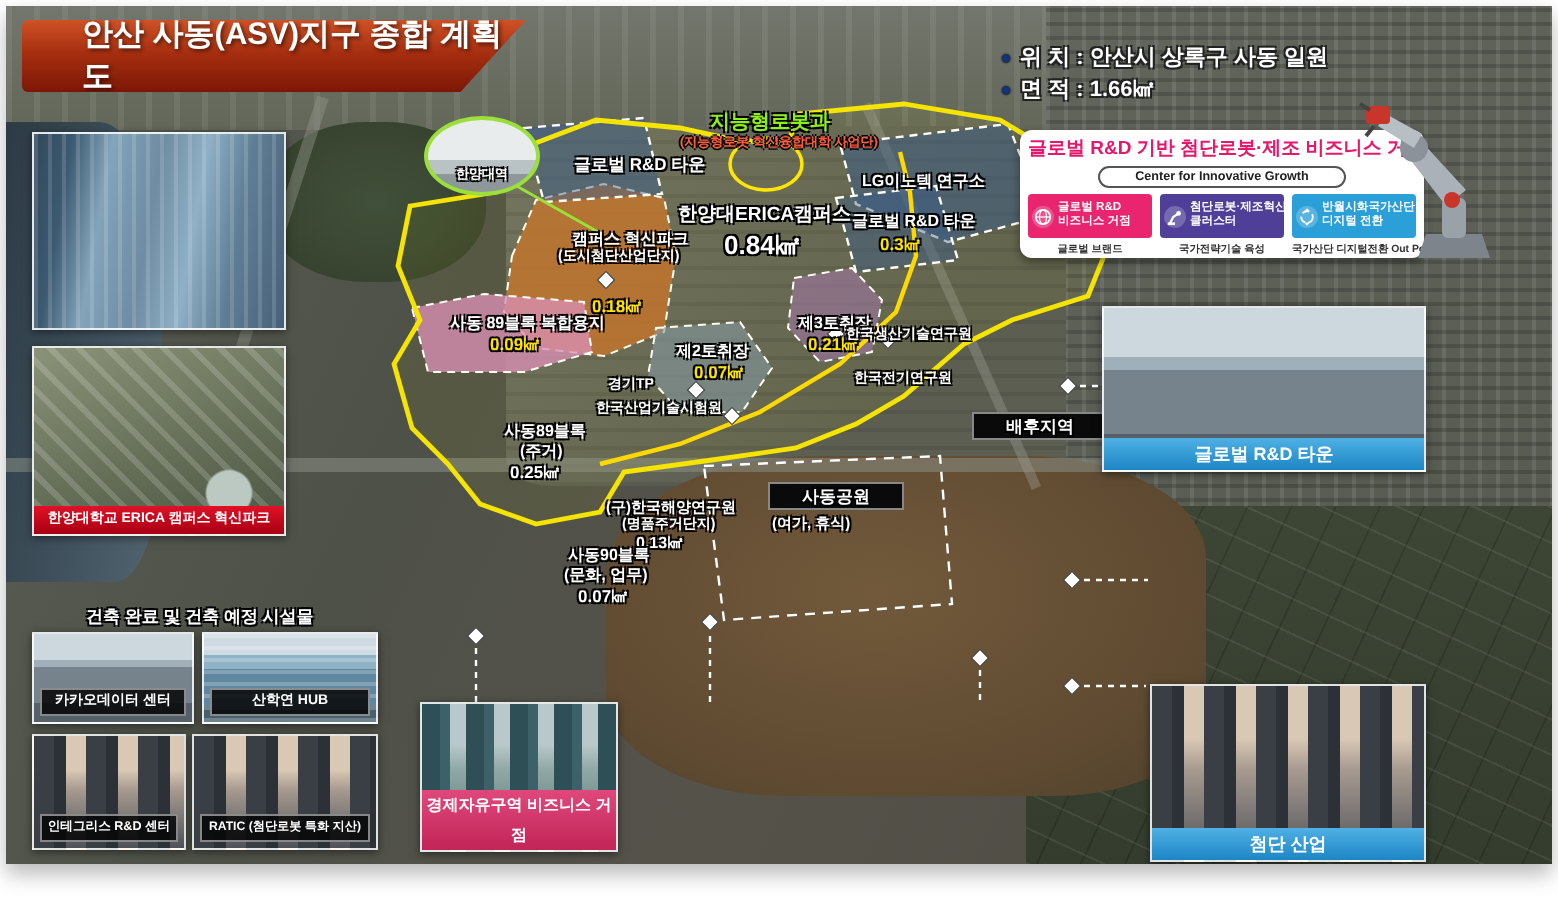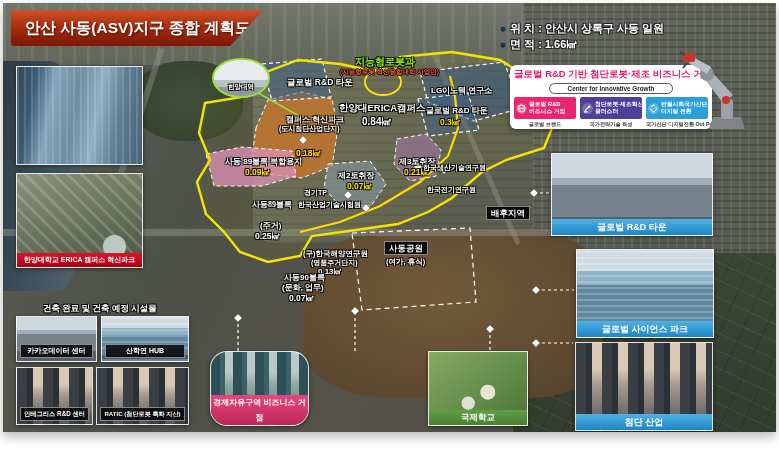--- a/index.html
+++ b/index.html
@@ -29,26 +29,26 @@
   .road-h{left:0;top:226px;width:560px;height:7px;background:#8b8e85;opacity:.55;}
   .road-d1{left:120px;top:40px;width:6px;height:230px;background:#90938a;opacity:.45;transform:rotate(18deg);}
   .road-d2{left:470px;top:40px;width:5px;height:210px;background:#9a9c92;opacity:.4;transform:rotate(-24deg);}
   svg.overlay{position:absolute;left:0;top:0;z-index:3;}
 
   .mlabel{position:absolute;z-index:4;color:#fff;font-weight:bold;font-size:8px;line-height:1.1;white-space:nowrap;
      text-shadow:-1px -1px 0 #000,1px -1px 0 #000,-1px 1px 0 #000,1px 1px 0 #000;}
   .yellow{color:#ffe400;}
   .greenlbl{color:#8ef01a;font-size:10px;}
   .redlbl{color:#ff5a3c;font-size:6.5px;text-shadow:-1px 0 0 #000,1px 0 0 #000,0 -1px 0 #000,0 1px 0 #000;}
-  .chip{background:#0a0a0a;border:1px solid #888;padding:0 4px;line-height:12px;height:14px;}
+  .chip{background:#0a0a0a;border:1px solid #888;padding:0 16px;line-height:12px;height:14px;}
 
   .title-banner{position:absolute;left:8px;top:7px;z-index:6;width:252px;height:36px;
      background:linear-gradient(180deg,#cf5226 0%,#a72f10 45%,#7c1705 100%);
      clip-path:polygon(0 0,100% 0,87% 100%,0 100%);
-     display:flex;align-items:center;padding-left:14px;
+     display:flex;align-items:center;padding-left:30px;
      color:#fff;font-weight:bold;font-size:15.5px;text-shadow:1px 1px 2px rgba(0,0,0,.6);
      border-radius:3px 0 0 3px;}
   .meta{position:absolute;z-index:6;color:#fff;font-weight:bold;font-size:11px;white-space:nowrap;
      text-shadow:-1px -1px 0 #222,1px -1px 0 #222,-1px 1px 0 #222,1px 1px 0 #222;}
   .meta .dot{color:#16336e;text-shadow:0 0 1px #000;margin-right:4px;font-size:10px;}
 
   .infobox{position:absolute;left:507px;top:62px;width:202px;height:64px;z-index:5;background:#fff;border-radius:6px;
      box-shadow:0 2px 5px rgba(0,0,0,.4);padding:3px 4px 2px;}
   .infobox .ib-title{color:#e6186e;font-weight:bold;font-size:9.5px;text-align:center;white-space:nowrap;}
   .infobox .ib-pill{margin:2px auto 3px;width:124px;border:1px solid #555;border-radius:8px;font-size:6.3px;
@@ -147,29 +147,29 @@
         <rect x="412" y="161" width="6" height="6" transform="rotate(45 415 164)"></rect>
         <rect x="438" y="164" width="6" height="6" transform="rotate(45 441 167)"></rect>
       </g>
     </svg>
 
     <div class="mlabel greenlbl" style="left:352px;top:53px;">지능형로봇과</div>
     <div class="mlabel redlbl" style="left:337px;top:65px;">(지능형로봇 혁신융합대학 사업단)</div>
     <div class="mlabel" style="left:284px;top:75px;font-size:8.5px;">글로벌 R&amp;D 타운</div>
     <div class="mlabel" style="left:428px;top:84px;">LG이노텍 연구소</div>
     <div class="mlabel" style="left:336px;top:100px;font-size:9.5px;">한양대ERICA캠퍼스</div>
-    <div class="mlabel" style="left:359px;top:113px;font-size:10px;">0.84㎢</div>
+    <div class="mlabel" style="left:359px;top:113px;font-size:13px;">0.84㎢</div>
     <div class="mlabel" style="left:283px;top:113px;">캠퍼스 혁신파크</div>
     <div class="mlabel" style="left:276px;top:122px;font-size:7px;">(도시첨단산업단지)</div>
     <div class="mlabel yellow" style="left:293px;top:146px;font-size:8.5px;">0.18㎢</div>
     <div class="mlabel" style="left:423px;top:104px;">글로벌 R&amp;D 타운</div>
     <div class="mlabel yellow" style="left:437px;top:115px;font-size:8.5px;">0.3㎢</div>
     <div class="mlabel" style="left:222px;top:155px;">사동 89블록 복합용지</div>
     <div class="mlabel yellow" style="left:242px;top:165px;font-size:8.5px;">0.09㎢</div>
-    <div class="mlabel" style="left:249px;top:198px;font-family:Liberation Serif, serif;">사동89블록</div>
+    <div class="mlabel" style="left:249px;top:209px;">사동89블록</div>
     <div class="mlabel" style="left:257px;top:219px;">(주거)</div>
     <div class="mlabel" style="left:252px;top:229px;font-size:8.5px;">0.25㎢</div>
     <div class="mlabel" style="left:335px;top:169px;">제2토취장</div>
     <div class="mlabel yellow" style="left:344px;top:179px;font-size:8.5px;">0.07㎢</div>
     <div class="mlabel" style="left:396px;top:155px;">제3토취장</div>
     <div class="mlabel yellow" style="left:401px;top:165px;font-size:8.5px;">0.21㎢</div>
     <div class="mlabel" style="left:301px;top:186px;font-size:7px;">경기TP</div>
     <div class="mlabel" style="left:295px;top:198px;font-size:7px;">한국산업기술시험원</div>
     <div class="mlabel" style="left:420px;top:161px;font-size:7px;">한국생산기술연구원</div>
     <div class="mlabel" style="left:424px;top:183px;font-size:7px;">한국전기연구원</div>
@@ -261,31 +261,25 @@
     <div class="panel ph-glass" style="left:98px;top:313px;width:88px;height:46px;">
       <div class="cap cap-black">산학연 HUB</div>
     </div>
     <div class="panel ph-dusk" style="left:13px;top:364px;width:77px;height:58px;">
       <div class="cap cap-black" style="font-size:6.3px;">인테그리스 R&amp;D 센터</div>
     </div>
     <div class="panel ph-dusk" style="left:93px;top:364px;width:93px;height:58px;">
       <div class="cap cap-black" style="font-size:6.1px;">RATIC (첨단로봇 특화 지산)</div>
     </div>
 
-    <div class="panel ph-city" style="left:207px;top:348px;width:99px;height:75px;border-radius:17px;">
+    <div class="panel ph-city" style="left:207px;top:348px;width:99px;height:75px;">
       <div class="cap cap-pink">경제자유구역 비즈니스 거점</div>
-    </div>
-    <div class="panel ph-school" style="left:425px;top:348px;width:100px;height:75px;">
-      <div class="cap cap-green">국제학교</div>
     </div>
 
     <div class="panel ph-bldg1" style="left:548px;top:150px;width:162px;height:83px;">
       <div class="cap cap-blue">글로벌 R&amp;D 타운</div>
     </div>
-    <div class="panel ph-glass" style="left:573px;top:246px;width:138px;height:89px;">
-      <div class="cap cap-blue">글로벌 사이언스 파크</div>
-    </div>
     <div class="panel ph-dusk" style="left:572px;top:339px;width:138px;height:89px;">
       <div class="cap cap-blue">첨단 산업</div>
     </div>
 
   </div>
 </div>
 
 </body></html>

